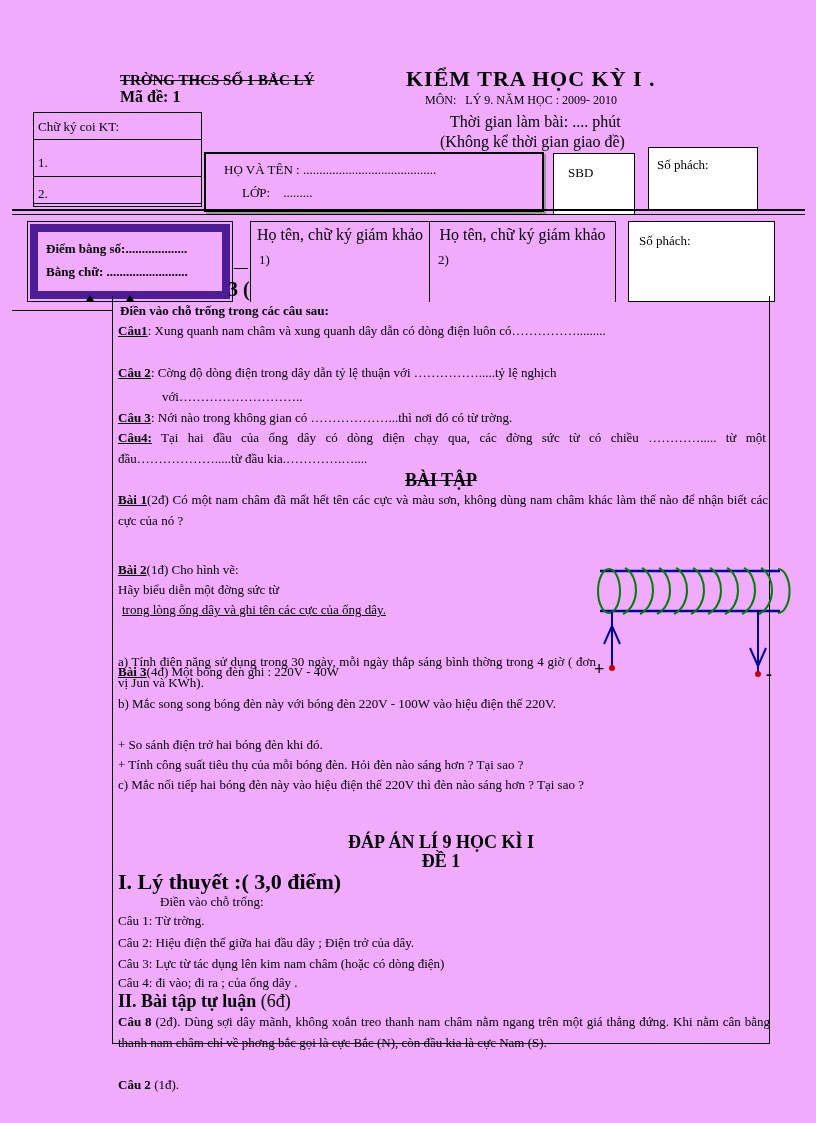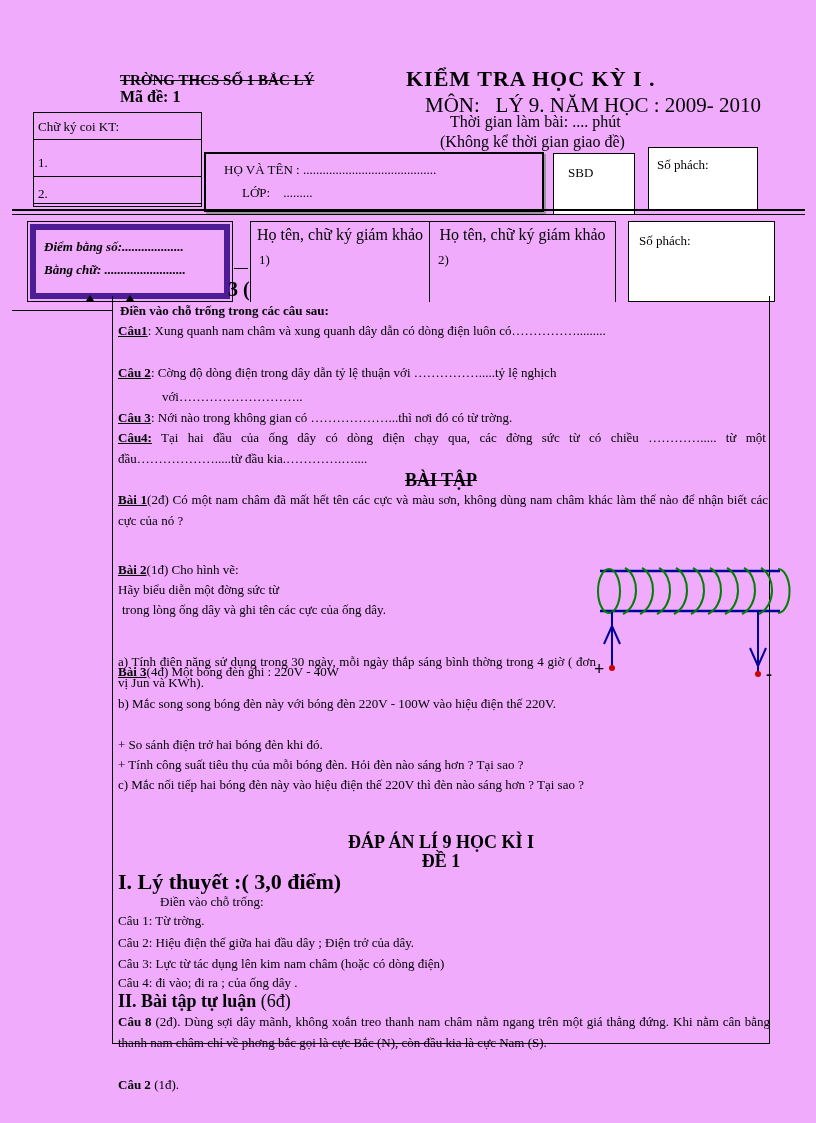--- a/index.html
+++ b/index.html
@@ -19,21 +19,21 @@
   .tri{width:0;height:0;border-left:4px solid transparent;border-right:4px solid transparent;border-bottom:6px solid #000;}
 </style>
 </head>
 <body>
 
 <div id="page">
 
   <div class="abs b st" style="left:120px;top:72px;font-size:15px;">TRỜNG   THCS SỐ 1 BẮC LÝ</div>
   <div class="abs b" style="left:120px;top:88px;font-size:16px;">Mã đề: 1</div>
   <div class="abs b" style="left:358px;top:66px;font-size:22px;letter-spacing:1px;margin-left:48px;">KIỂM TRA HỌC KỲ I .</div>
-  <div class="abs pre" style="left:425px;top:93px;font-size:21px;">MÔN:   LÝ 9. NĂM HỌC : 2009- 2010</div>
+  <div class="abs pre" style="left:425px;top:93px;font-size:12px;">MÔN:   LÝ 9. NĂM HỌC : 2009- 2010</div>
   <div class="abs sm" style="left:450px;top:112px;">Thời gian làm bài: .... phút</div>
   <div class="abs sm" style="left:440px;top:132px;">(Không kể thời gian giao đề)</div>
 
   <div class="abs" style="left:33px;top:112px;width:167px;height:93px;border:1px solid #000;">
     <div class="t" style="height:27px;border-bottom:1px solid #000;padding:3px 0 0 4px;box-sizing:border-box;">Chữ ký coi KT:</div>
     <div class="t" style="height:37px;border-bottom:1.5px solid #000;padding:12px 0 0 4px;box-sizing:border-box;">1.</div>
     <div class="t" style="height:27px;border-bottom:1.5px solid #000;padding:6px 0 0 4px;box-sizing:border-box;">2.</div>
   </div>
 
   <div class="abs" style="left:204px;top:152px;width:336px;height:56px;border:2px solid #000;box-shadow:2px 2px 0 #999;">
@@ -45,21 +45,21 @@
     <div class="t" style="padding:8px 0 0 14px;">SBD</div>
   </div>
 
   <div class="abs box" style="left:648px;top:147px;width:108px;height:61px;">
     <div class="t" style="padding:6px 0 0 8px;">Số phách:</div>
   </div>
 
   <div class="abs" style="left:12px;top:209px;width:793px;height:3px;border-top:2.5px solid #000;border-bottom:1px solid #000;"></div>
 
   <div class="abs" style="left:27px;top:221px;width:206px;height:81px;border:1px solid #000;padding:2px;box-sizing:border-box;">
-    <div style="border:6px solid #4c1d95;width:100%;height:100%;box-sizing:border-box;font-style:italic;">
+    <div style="border:8px solid #4c1d95;width:100%;height:100%;box-sizing:border-box;">
       <div class="t b" style="padding:6px 0 0 8px;">Điểm bằng số:...................</div>
       <div class="t b" style="padding:2px 0 0 8px;">Bằng chữ:  .........................</div>
     </div>
   </div>
   <div class="abs tri" style="left:86px;top:295px;"></div>
   <div class="abs tri" style="left:126px;top:295px;"></div>
 
   <div class="abs" style="left:250px;top:221px;width:180px;height:81px;border-top:1.5px solid #000;border-left:1px solid #000;border-right:1px solid #000;box-sizing:border-box;">
     <div class="sm ctr" style="padding:3px 6px 0 6px;">Họ tên, chữ ký giám khảo</div>
     <div class="t" style="padding:5px 0 0 8px;">1)</div>
@@ -103,21 +103,21 @@
   </div>
 
   <div class="abs t j" style="left:118px;top:489px;width:650px;">
     <span class="bu">Bài 1</span><span>(2đ)  Có một nam châm đã mất hết tên các cực  và màu sơn, không dùng nam châm khác làm thế nào để nhận biết các cực của nó ?</span>
   </div>
 
   <div class="abs t" style="left:118px;top:559px;">
     <span class="bu">Bài 2</span><span>(1đ)  Cho hình vẽ:</span>
   </div>
   <div class="abs t" style="left:118px;top:579px;">Hãy biểu diễn một đờng   sức từ</div>
-  <div class="abs t" style="left:122px;top:599px;">trong lòng ống dây và ghi tên các cực của ống dây.</div>
+  <div class="abs t" style="left:122px;top:599px;text-decoration:underline;">trong lòng ống dây và ghi tên các cực của ống dây.</div>
 
   <div class="abs t" style="left:118px;top:661px;font-family:Liberation Serif, serif;">
     <span class="bu">Bài 3</span><span>(4đ) Một bóng đèn ghi : 220V  - 40W</span>
   </div>
   <div class="abs t j" style="left:118px;top:651px;width:478px;">a) Tính điện năng sử dụng trong 30 ngày, mỗi ngày thắp sáng bình thờng  trong 4 giờ ( đơn vị Jun và KWh).</div>
   <div class="abs t j" style="left:118px;top:693px;width:478px;">b) Mắc song song bóng đèn này với bóng đèn 220V - 100W vào hiệu điện thế 220V.</div>
   <div class="abs t" style="left:118px;top:734px;">+ So sánh điện trở hai bóng đèn khi đó.</div>
   <div class="abs t" style="left:118px;top:754px;">+ Tính công suất tiêu thụ của mỗi bóng đèn. Hỏi đèn nào sáng hơn ? Tại sao ?</div>
   <div class="abs t j" style="left:118px;top:774px;width:652px;">c) Mắc nối tiếp hai bóng đèn này vào hiệu điện thế 220V thì đèn nào sáng hơn ? Tại sao ?</div>
 

